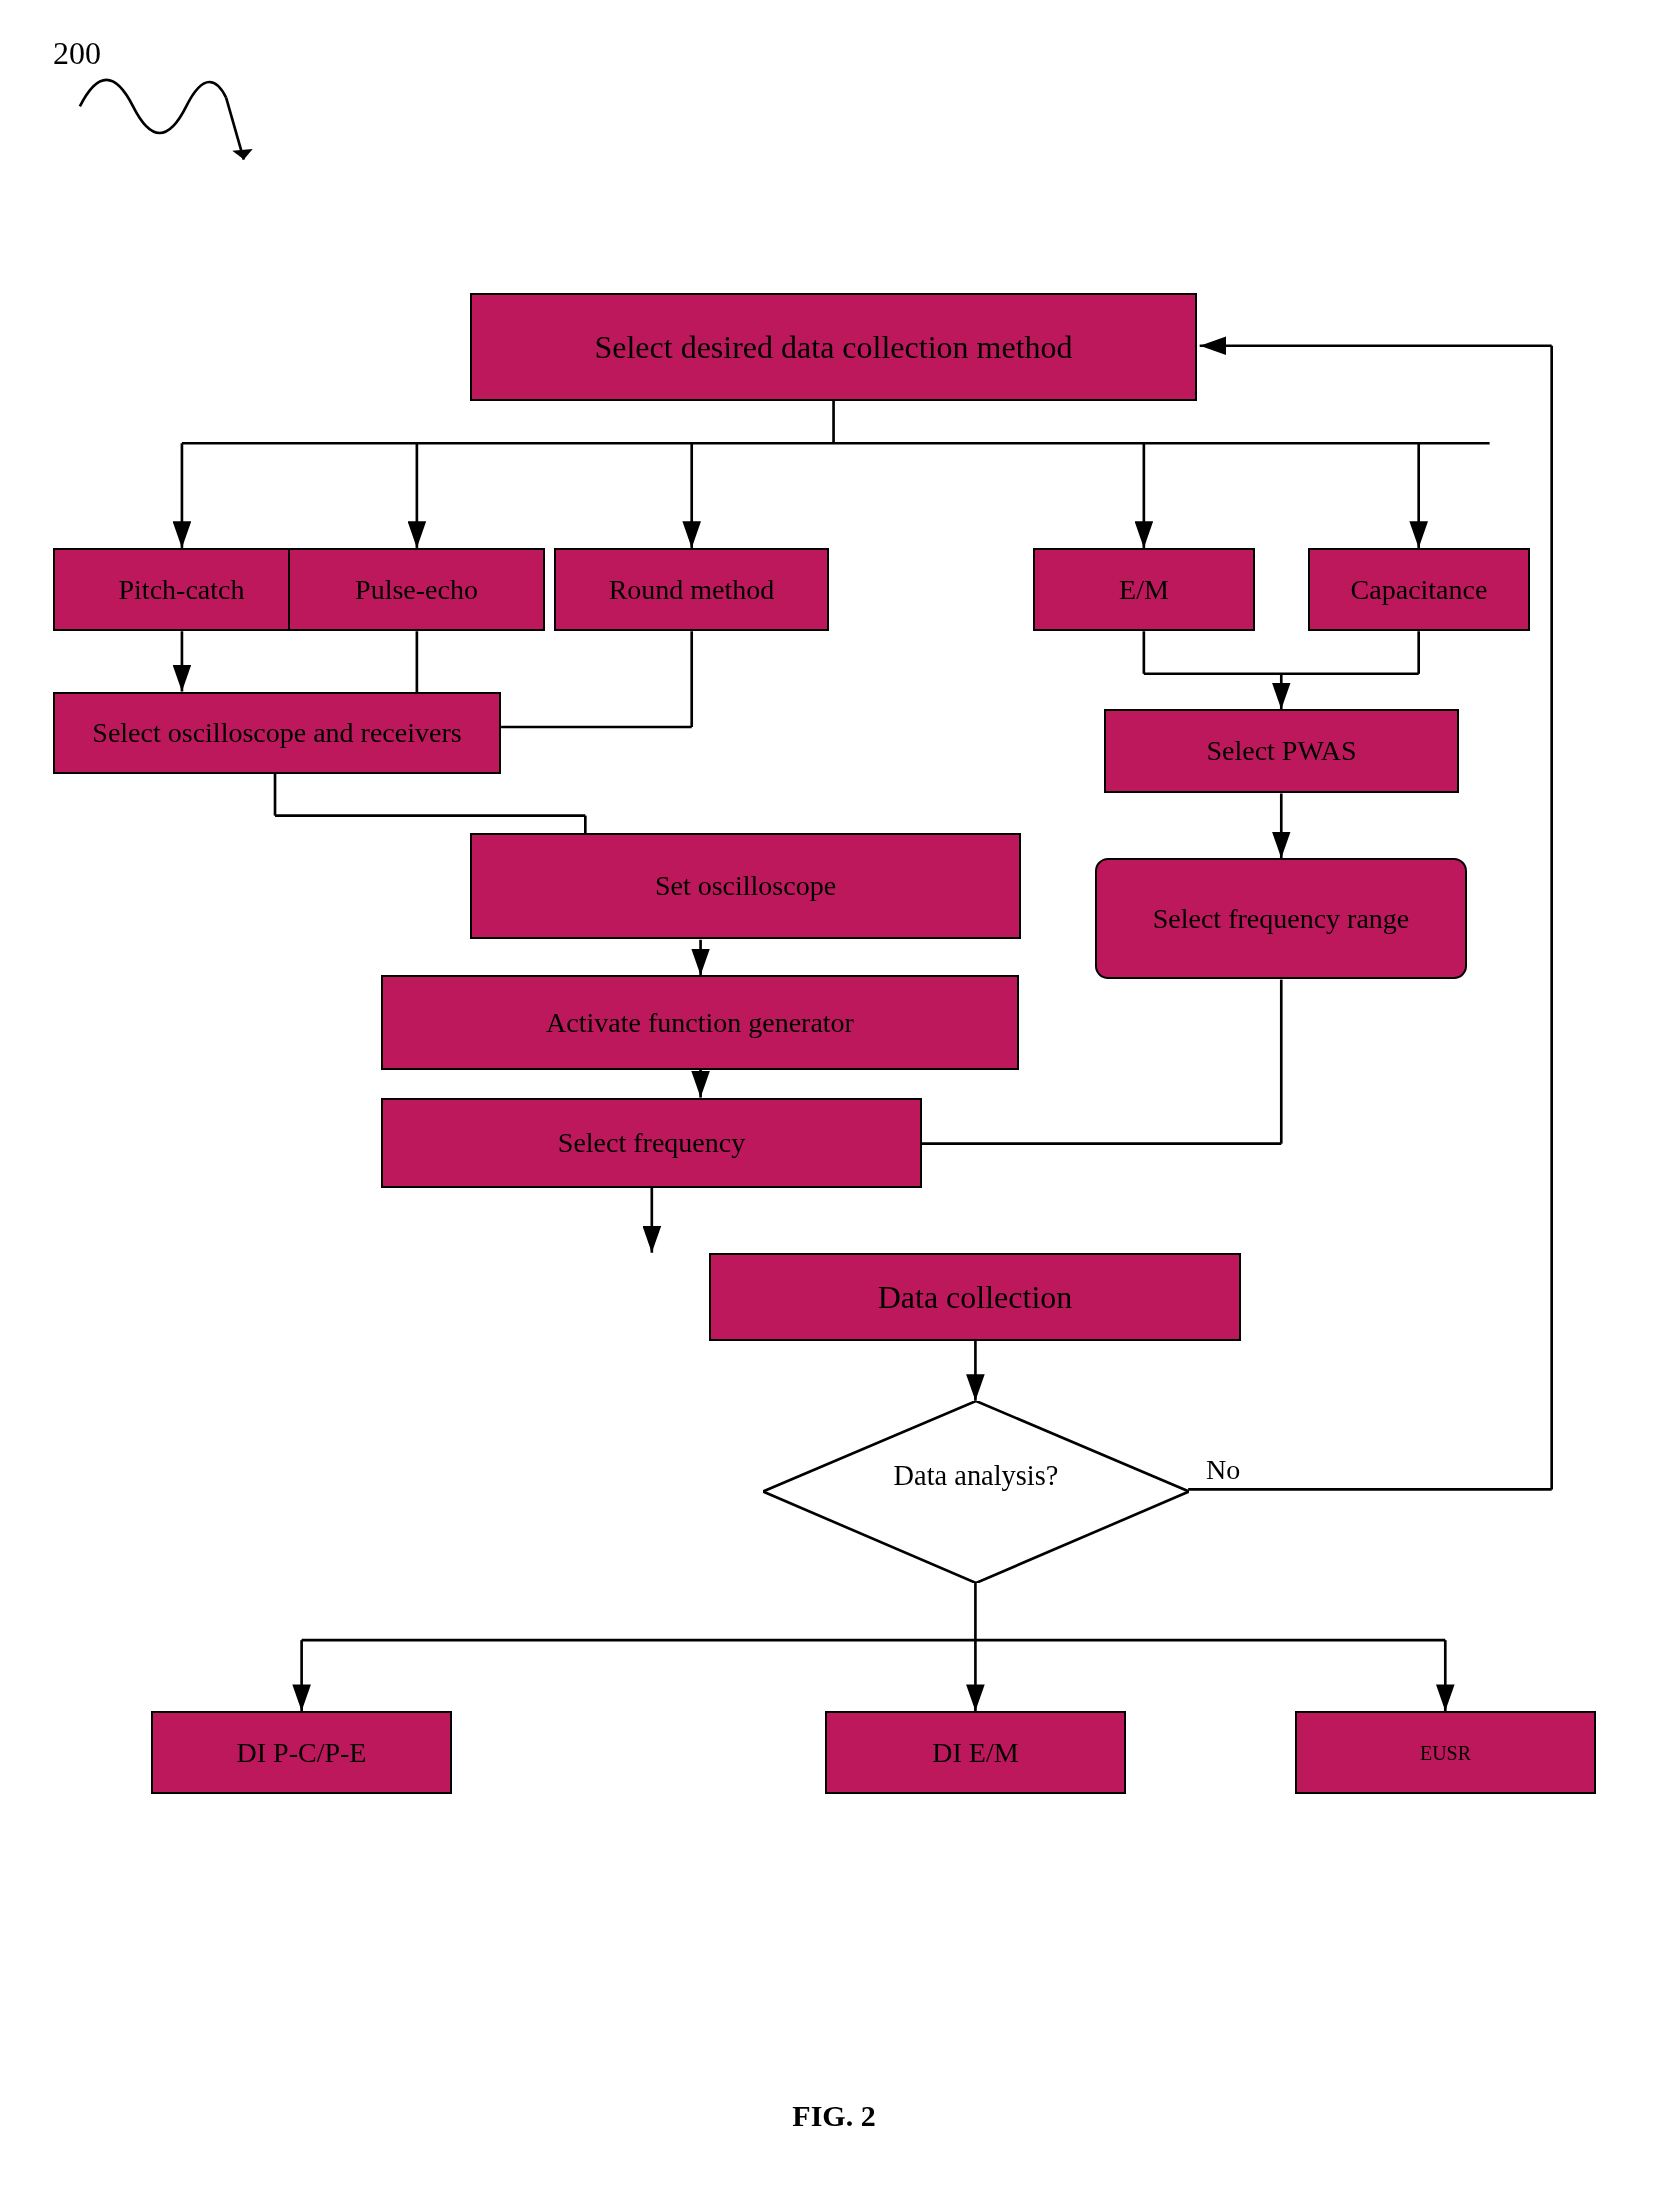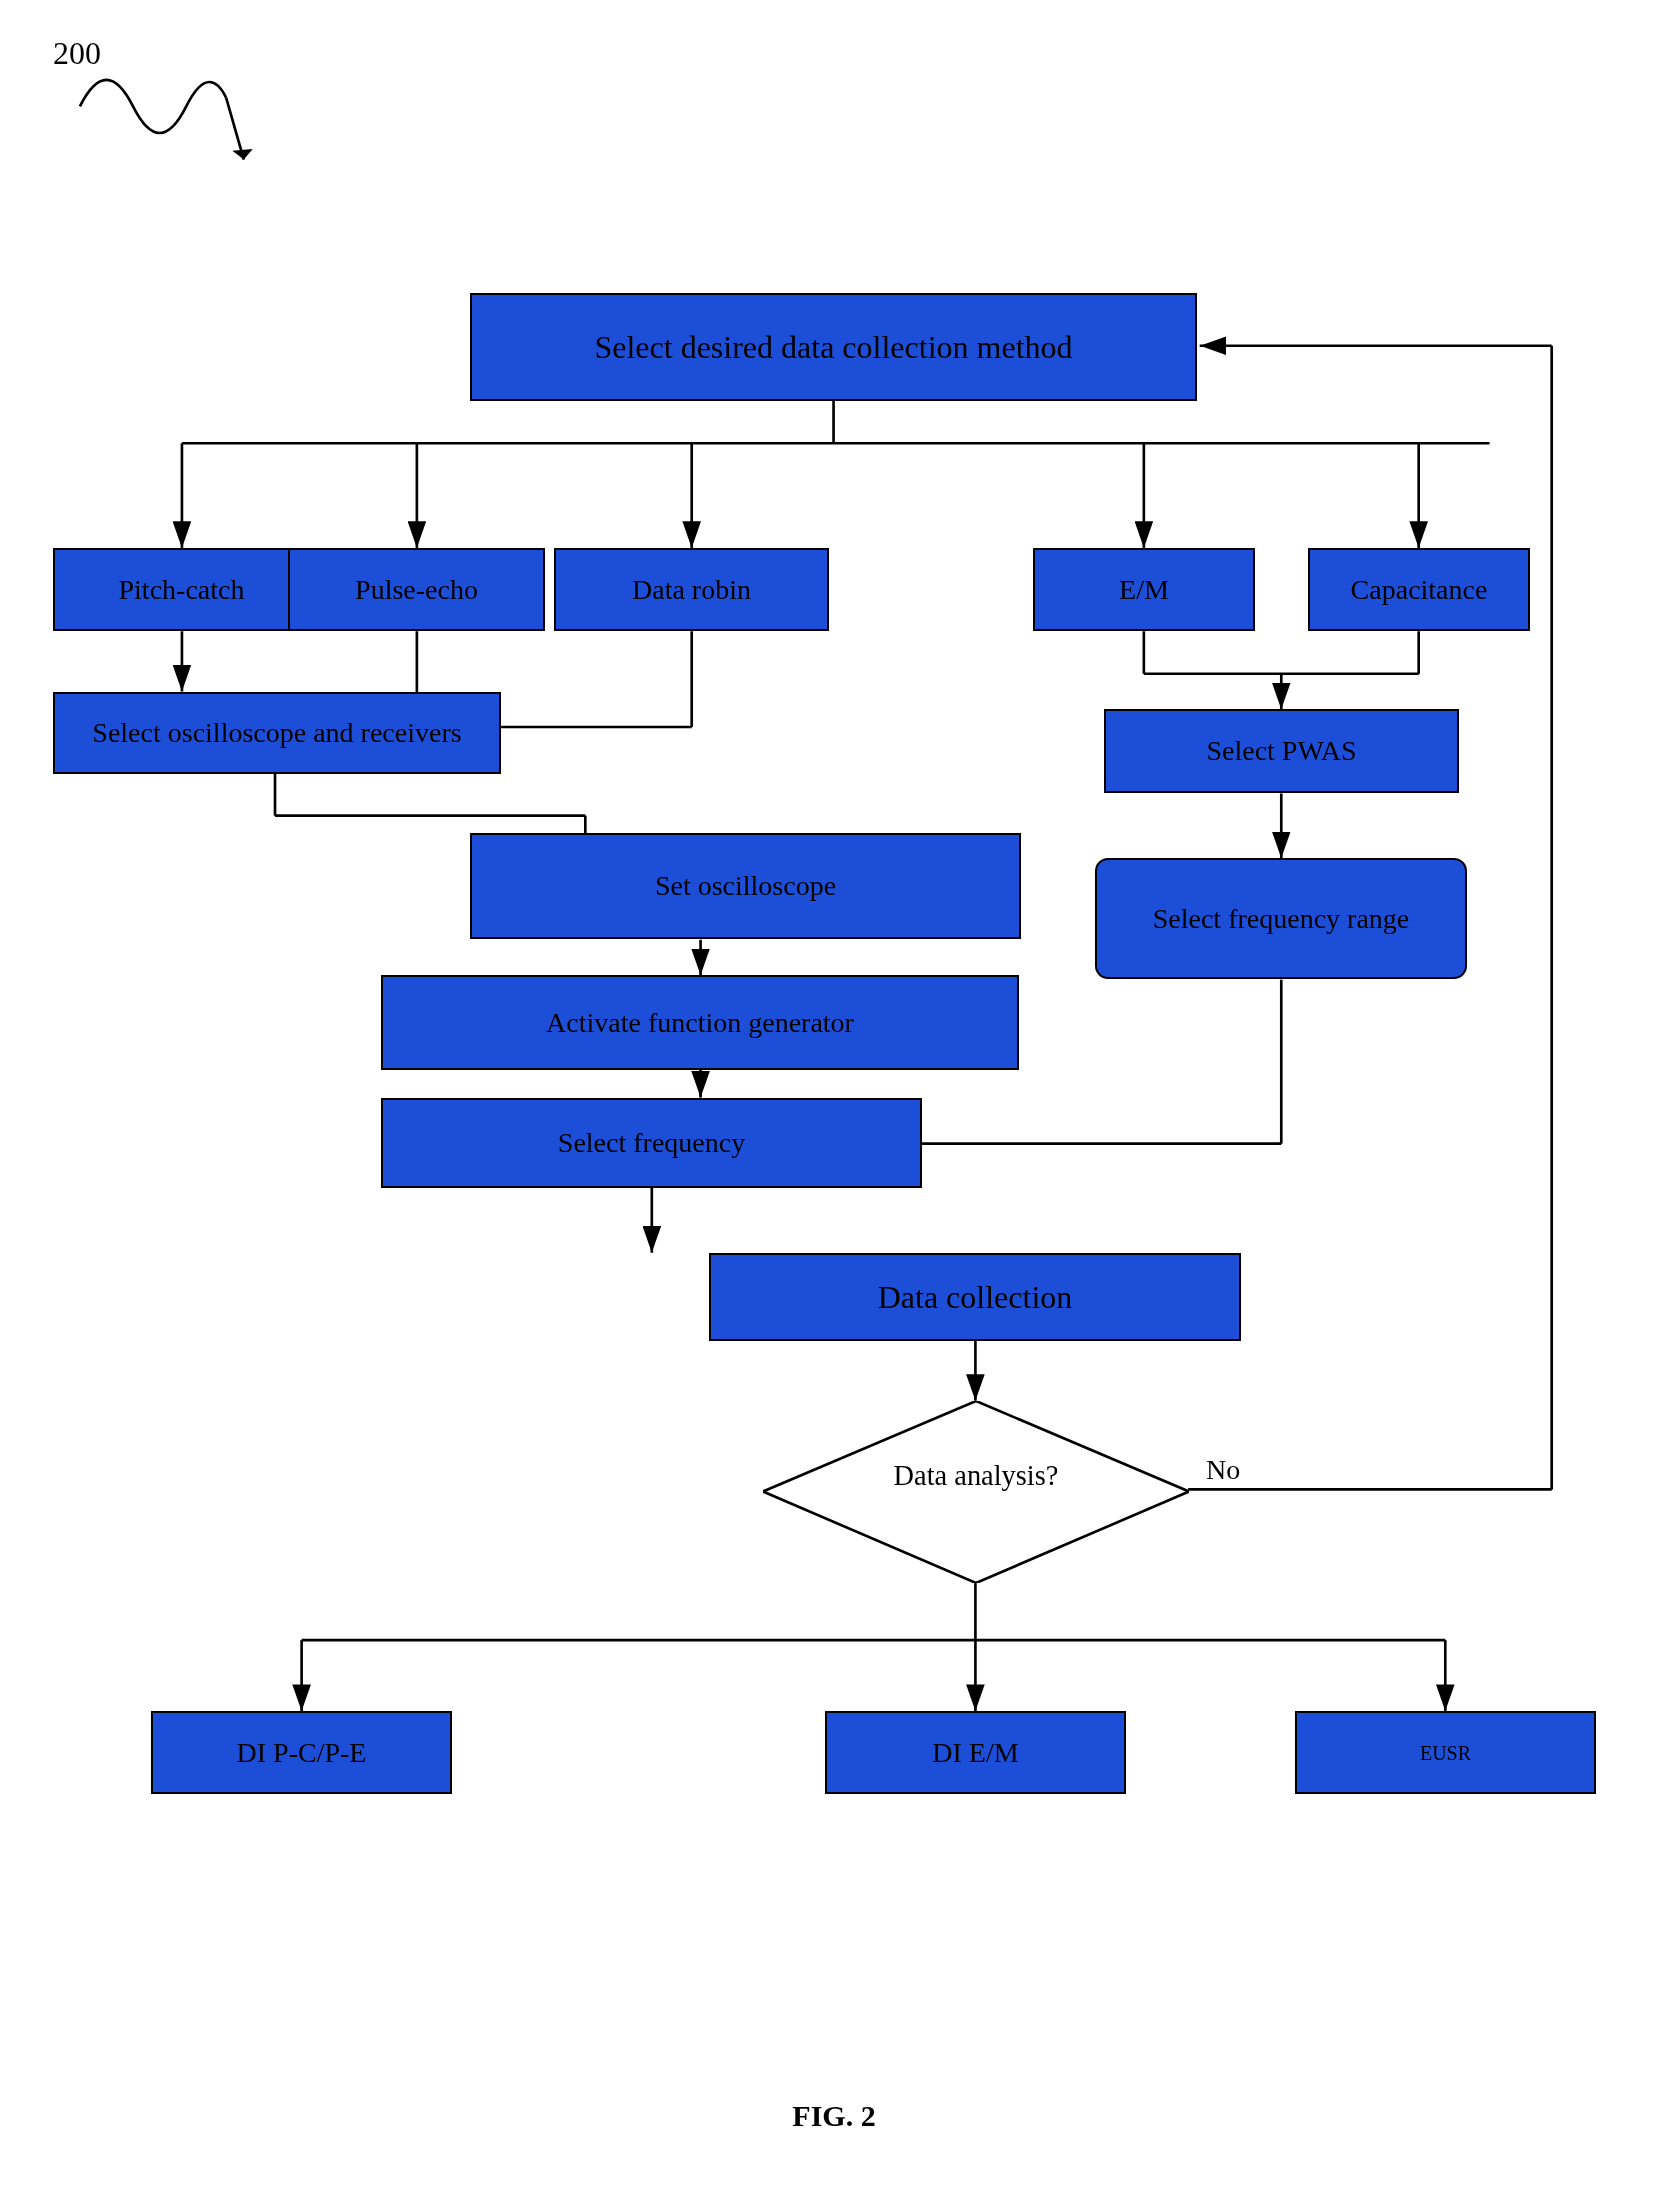--- a/index.html
+++ b/index.html
@@ -24,21 +24,21 @@
     .waveform {
       position: absolute;
       top: 53px;
       left: 71px;
     }
 
     
     .box {
       position: absolute;
       border: 2.7px solid #000;
-      background: #1d4ed8;
+      background: #be185d;
       display: flex;
       align-items: center;
       justify-content: center;
       text-align: center;
       font-size: 28px;
       line-height: 1.2;
       padding: 7px 12px;
     }
 
     .fig-label {
@@ -144,21 +144,21 @@
 
 <div class="box" style="left:53px; top:548px; width:257px; height:83px; font-size:28px;">
   <span>Pitch-catch</span>
 </div>
 
 <div class="box" style="left:288px; top:548px; width:257px; height:83px; font-size:28px;">
   <span>Pulse-echo</span>
 </div>
 
 <div class="box" style="left:554px; top:548px; width:275px; height:83px; font-size:28px;">
-  <span>Data robin</span>
+  <span>Round method</span>
 </div>
 
 <div class="box" style="left:1033px; top:548px; width:222px; height:83px; font-size:28px;">
   <span>E/M</span>
 </div>
 
 <div class="box" style="left:1308px; top:548px; width:222px; height:83px; font-size:28px;">
   <span>Capacitance</span>
 </div>
 

